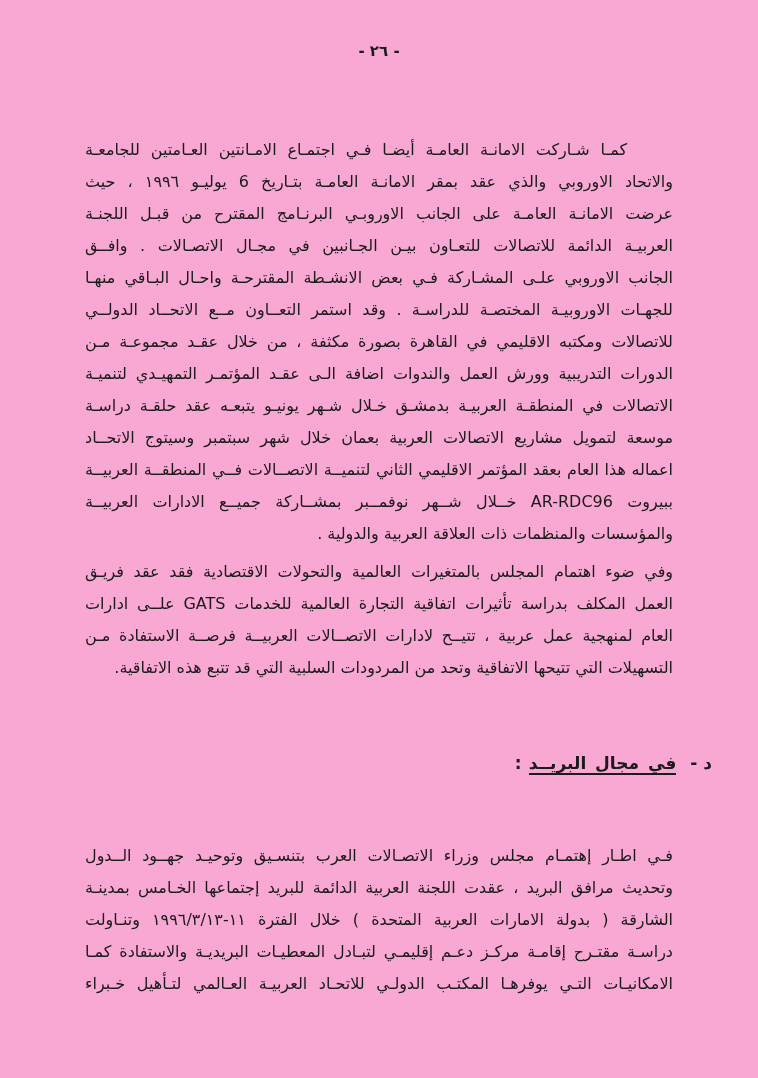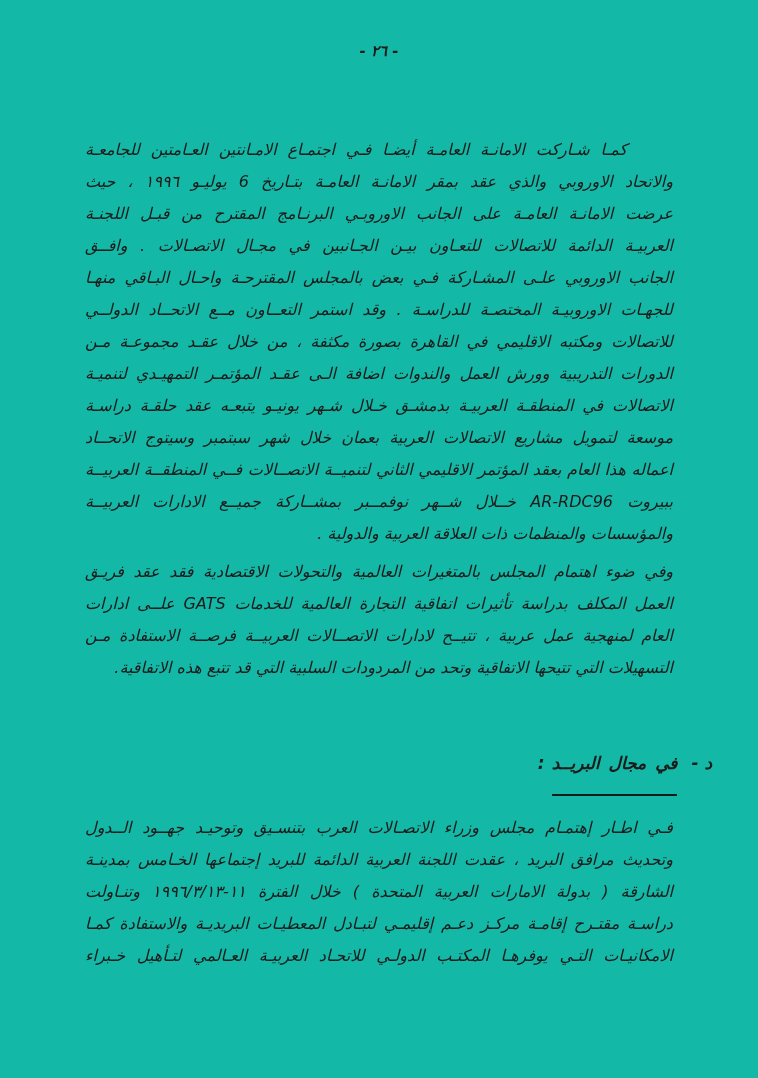--- a/index.html
+++ b/index.html
@@ -1,45 +1,44 @@
 <!DOCTYPE html>
 <html lang="ar"><head>
 <meta charset="utf-8">
 <style>
   html, body { margin: 0; padding: 0; background: #e8e8e8; }
   .page {
     position: relative;
     width: 758px;
     height: 1078px;
     margin: 0 auto;
-    background: #14b8a6;
+    background: #f9a8d4;
     font-family: "DejaVu Sans", sans-serif;
     color: #1b1b1b;
     overflow: hidden;
-    font-style: italic;
   }
   .pagenum {
     position: absolute;
     top: 42px;
     left: 0;
     width: 100%;
     text-align: center;
     font-size: 15px;
     font-weight: bold;
     letter-spacing: 2px;
     direction: rtl;
   }
   .para {
     position: absolute;
     left: 85px;
     right: 85px;
   }
   .p1 { top: 134px; }
   .p2 { top: 556px; }
-  .p3 { top: 812px; }
+  .p3 { top: 840px; }
   .line {
     direction: rtl;
     unicode-bidi: plaintext;
     text-align: justify;
     text-align-last: justify;
     font-size: 16px;
     line-height: 32px;
     height: 32px;
     white-space: nowrap;
     overflow: visible;
@@ -52,38 +51,38 @@
     right: 46px;
     direction: rtl;
     text-align: right;
     font-size: 17px;
     font-weight: bold;
     line-height: 30px;
   }
   .hmarker { margin-left: 14px; letter-spacing: 2px; }
   .htitle {
     border-bottom: 2px solid #1b1b1b;
-    padding-bottom: 21px;
+    padding-bottom: 0;
     word-spacing: 3px;
   }
   .hcolon { margin-right: 7px; }
 </style>
 </head>
 <body>
 
 <div class="page">
 
   <div class="pagenum">- ٢٦ -</div>
 
   <div class="para p1">
     <div class="line indent">كمـا شـاركت الامانـة العامـة أيضـا فـي اجتمـاع الامـانتين العـامتين للجامعـة</div>
     <div class="line">والاتحاد الاوروبي والذي عقد بمقر الامانـة العامـة بتـاريخ 6 يوليـو ١٩٩٦ ، حيث</div>
     <div class="line">عرضت الامانـة العامـة على الجانب الاوروبـي البرنـامج المقترح من قبـل اللجنـة</div>
     <div class="line">العربيـة الدائمة للاتصالات للتعـاون بيـن الجـانبين في مجـال الاتصـالات .  وافــق</div>
-    <div class="line">الجانب الاوروبي علـى المشـاركة فـي بعض بالمجلس المقترحـة واحـال البـاقي منهـا</div>
+    <div class="line">الجانب الاوروبي علـى المشـاركة فـي بعض الانشـطة المقترحـة واحـال البـاقي منهـا</div>
     <div class="line">للجهـات الاوروبيـة المختصـة للدراسـة . وقد استمر التعــاون مــع الاتحــاد الدولــي</div>
     <div class="line">للاتصالات ومكتبه الاقليمي في القاهرة بصورة مكثفة ، من خلال عقـد مجموعـة مـن</div>
     <div class="line">الدورات التدريبية وورش العمل والندوات اضافة  الـى عقـد المؤتمـر التمهيـدي لتنميـة</div>
     <div class="line">الاتصالات في المنطقـة العربيـة بدمشـق خـلال شـهر يونيـو يتبعـه عقد حلقـة دراسـة</div>
     <div class="line">موسعة لتمويل مشاريع الاتصالات العربية بعمان خلال شهر سبتمبر وسيتوج الاتحــاد</div>
     <div class="line">اعماله هذا العام بعقد المؤتمر الاقليمي الثاني لتنميــة الاتصــالات فــي المنطقــة العربيــة</div>
     <div class="line">ببيروت AR-RDC96 خــلال شــهر نوفمــبر بمشــاركة جميــع الادارات العربيــة</div>
     <div class="line laststop">والمؤسسات والمنظمات ذات العلاقة العربية والدولية .</div>
   </div>
 

